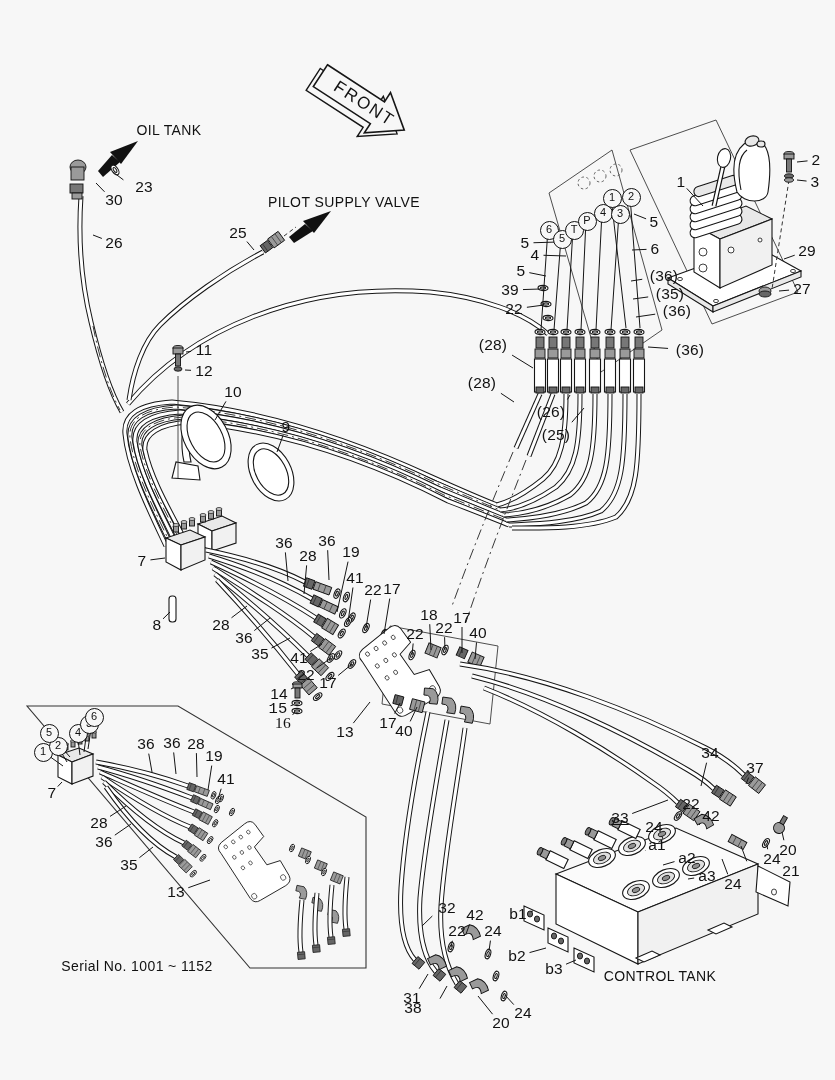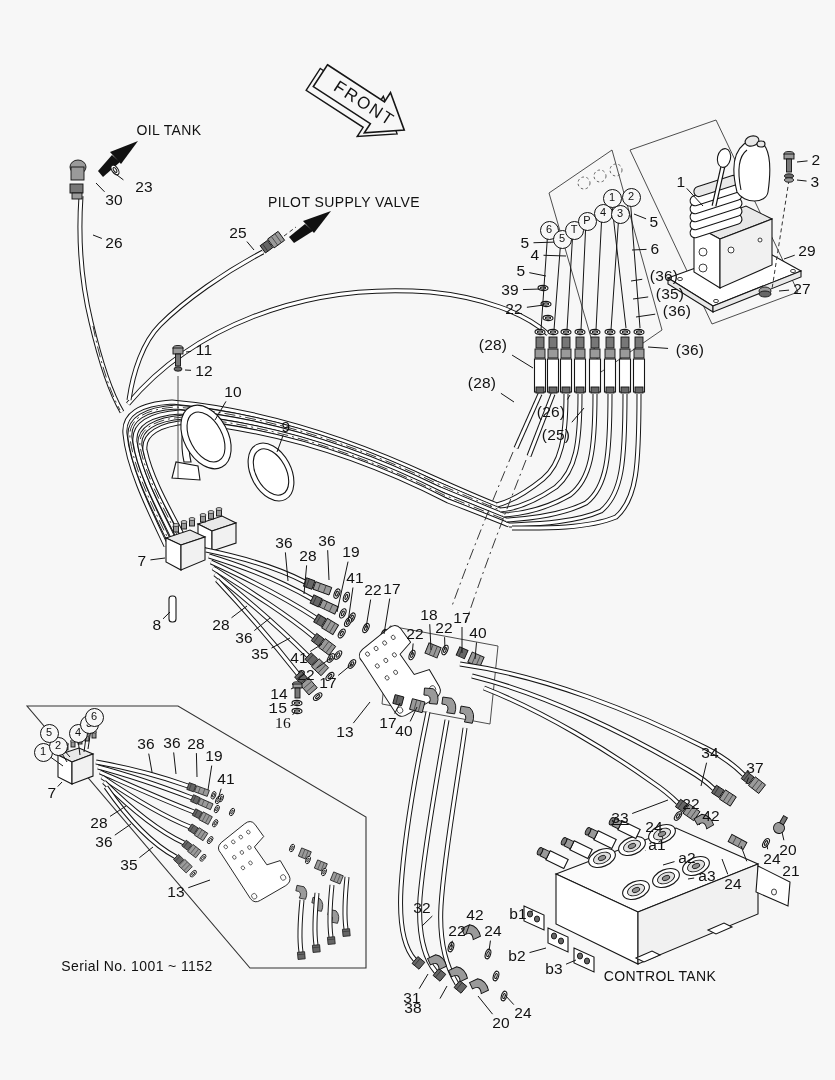--- a/index.html
+++ b/index.html
@@ -896,21 +896,21 @@
     <div class="callout" style="left: 691px; top: 804px;">22</div>
     <div class="callout" style="left: 711px; top: 816px;">42</div>
     <div class="callout" style="left: 654px; top: 827px;">24</div>
     <div class="callout" style="left: 657px; top: 845px;">a1</div>
     <div class="callout" style="left: 687px; top: 858px;">a2</div>
     <div class="callout" style="left: 707px; top: 876px;">a3</div>
     <div class="callout" style="left: 733px; top: 884px;">24</div>
     <div class="callout" style="left: 752px; top: 871px; margin-left: 39px;">21</div>
     <div class="callout" style="left: 772px; top: 859px;">24</div>
     <div class="callout" style="left: 788px; top: 850px;">20</div>
-    <div class="callout" style="left: 422px; top: 908px;">32</div>
+    <div class="callout" style="left: 447px; top: 908px;">32</div>
     <div class="callout" style="left: 475px; top: 915px;">42</div>
     <div class="callout" style="left: 457px; top: 931px;">22</div>
     <div class="callout" style="left: 493px; top: 931px;">24</div>
     <div class="callout" style="left: 518px; top: 914px;">b1</div>
     <div class="callout" style="left: 517px; top: 956px;">b2</div>
     <div class="callout" style="left: 554px; top: 969px;">b3</div>
     <div class="callout" style="left: 412px; top: 998px;">31</div>
     <div class="callout" style="left: 413px; top: 1008px;">38</div>
     <div class="callout" style="left: 501px; top: 1023px;">20</div>
     <div class="callout" style="left: 523px; top: 1013px;">24</div>

